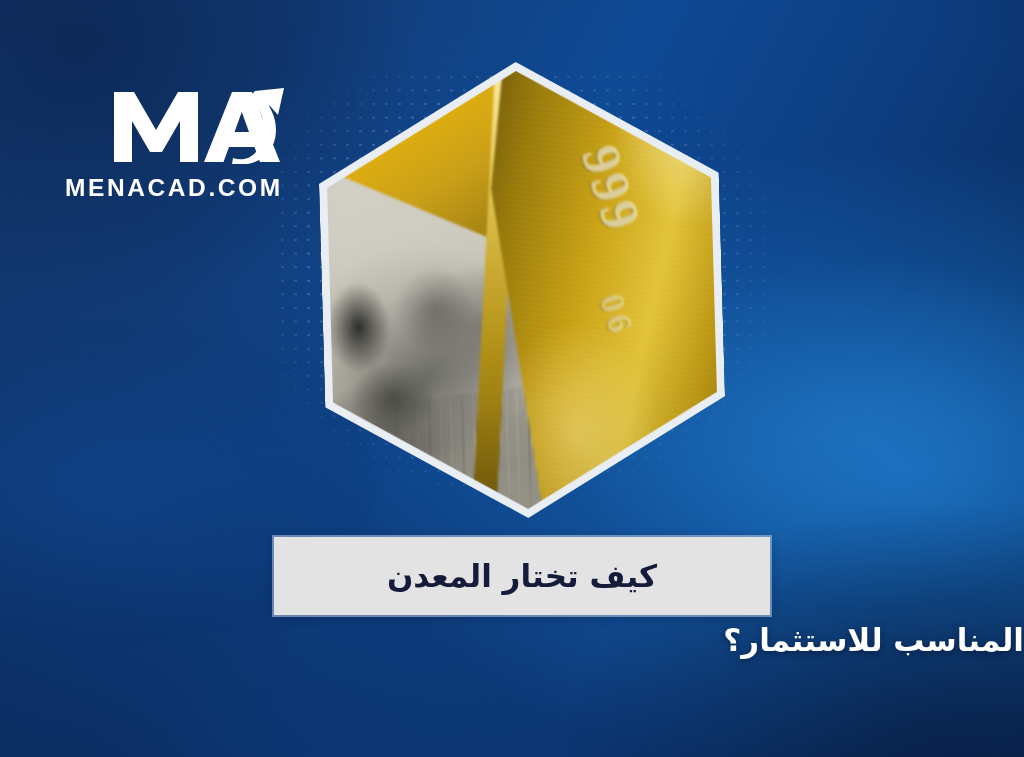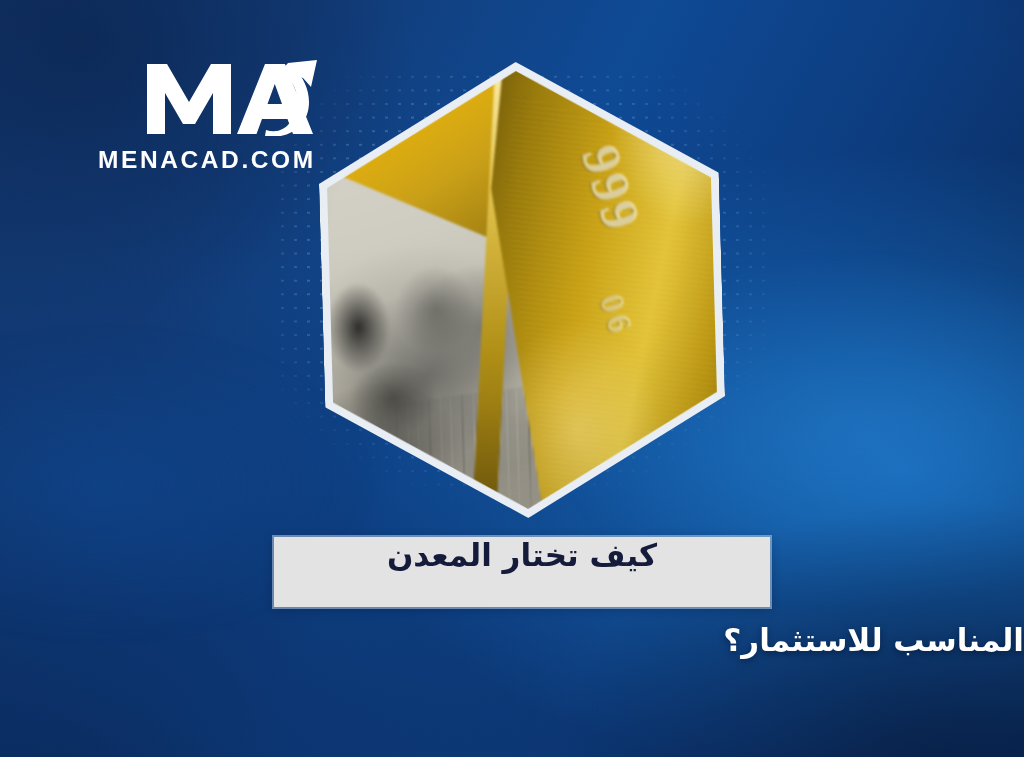--- a/index.html
+++ b/index.html
@@ -78,24 +78,23 @@
     background-position: 0 0;
     -webkit-mask-image: radial-gradient(ellipse 62% 62% at 48% 46%, #000 32%, rgba(0,0,0,0.55) 62%, rgba(0,0,0,0) 92%);
     mask-image: radial-gradient(ellipse 62% 62% at 48% 46%, #000 32%, rgba(0,0,0,0.55) 62%, rgba(0,0,0,0) 92%);
     opacity: 0.95;
   }
 
   
   .logo {
     position: absolute;
     left: 62px;
-    top: 60px;
+    top: 88px;
     width: 240px;
     height: 120px;
-    margin-left: 33px;
   }
   .logo-mark {
     position: relative;
     height: 74px;
     width: 190px;
   }
   .logo-mark svg { display: block; }
   .logo-word {
     position: absolute;
     left: 3px;
@@ -254,24 +253,25 @@
     backdrop-filter: blur(1.1px);
     background: radial-gradient(110% 90% at 46% 40%, rgba(0,0,0,0) 40%, rgba(20,14,0,0.22) 100%);
   }
 
   
   .title-banner {
     position: absolute;
     left: 274px;
     top: 537px;
     width: 496px;
-    height: 70px;
+    height: 78px;
     background: #e3e3e3;
     box-shadow: 0 0 0 2px rgba(185,205,230,0.55), 0 2px 10px rgba(3,16,40,0.32);
     display: flex;
+    align-items: center;
     justify-content: center;
   }
   .title-line1 {
     color: #151b3a;
     font-size: 31px;
     font-weight: 700;
     letter-spacing: 1px;
     white-space: nowrap;
     direction: rtl;
   }

